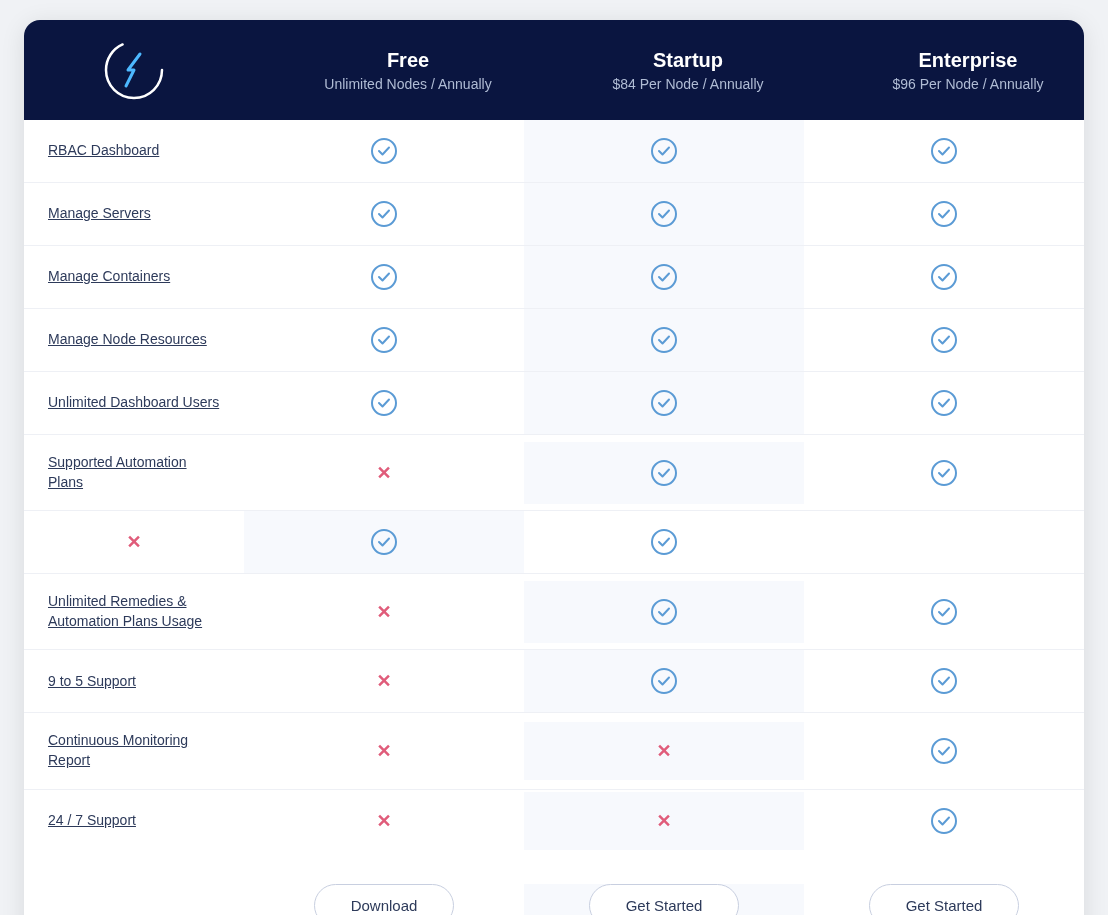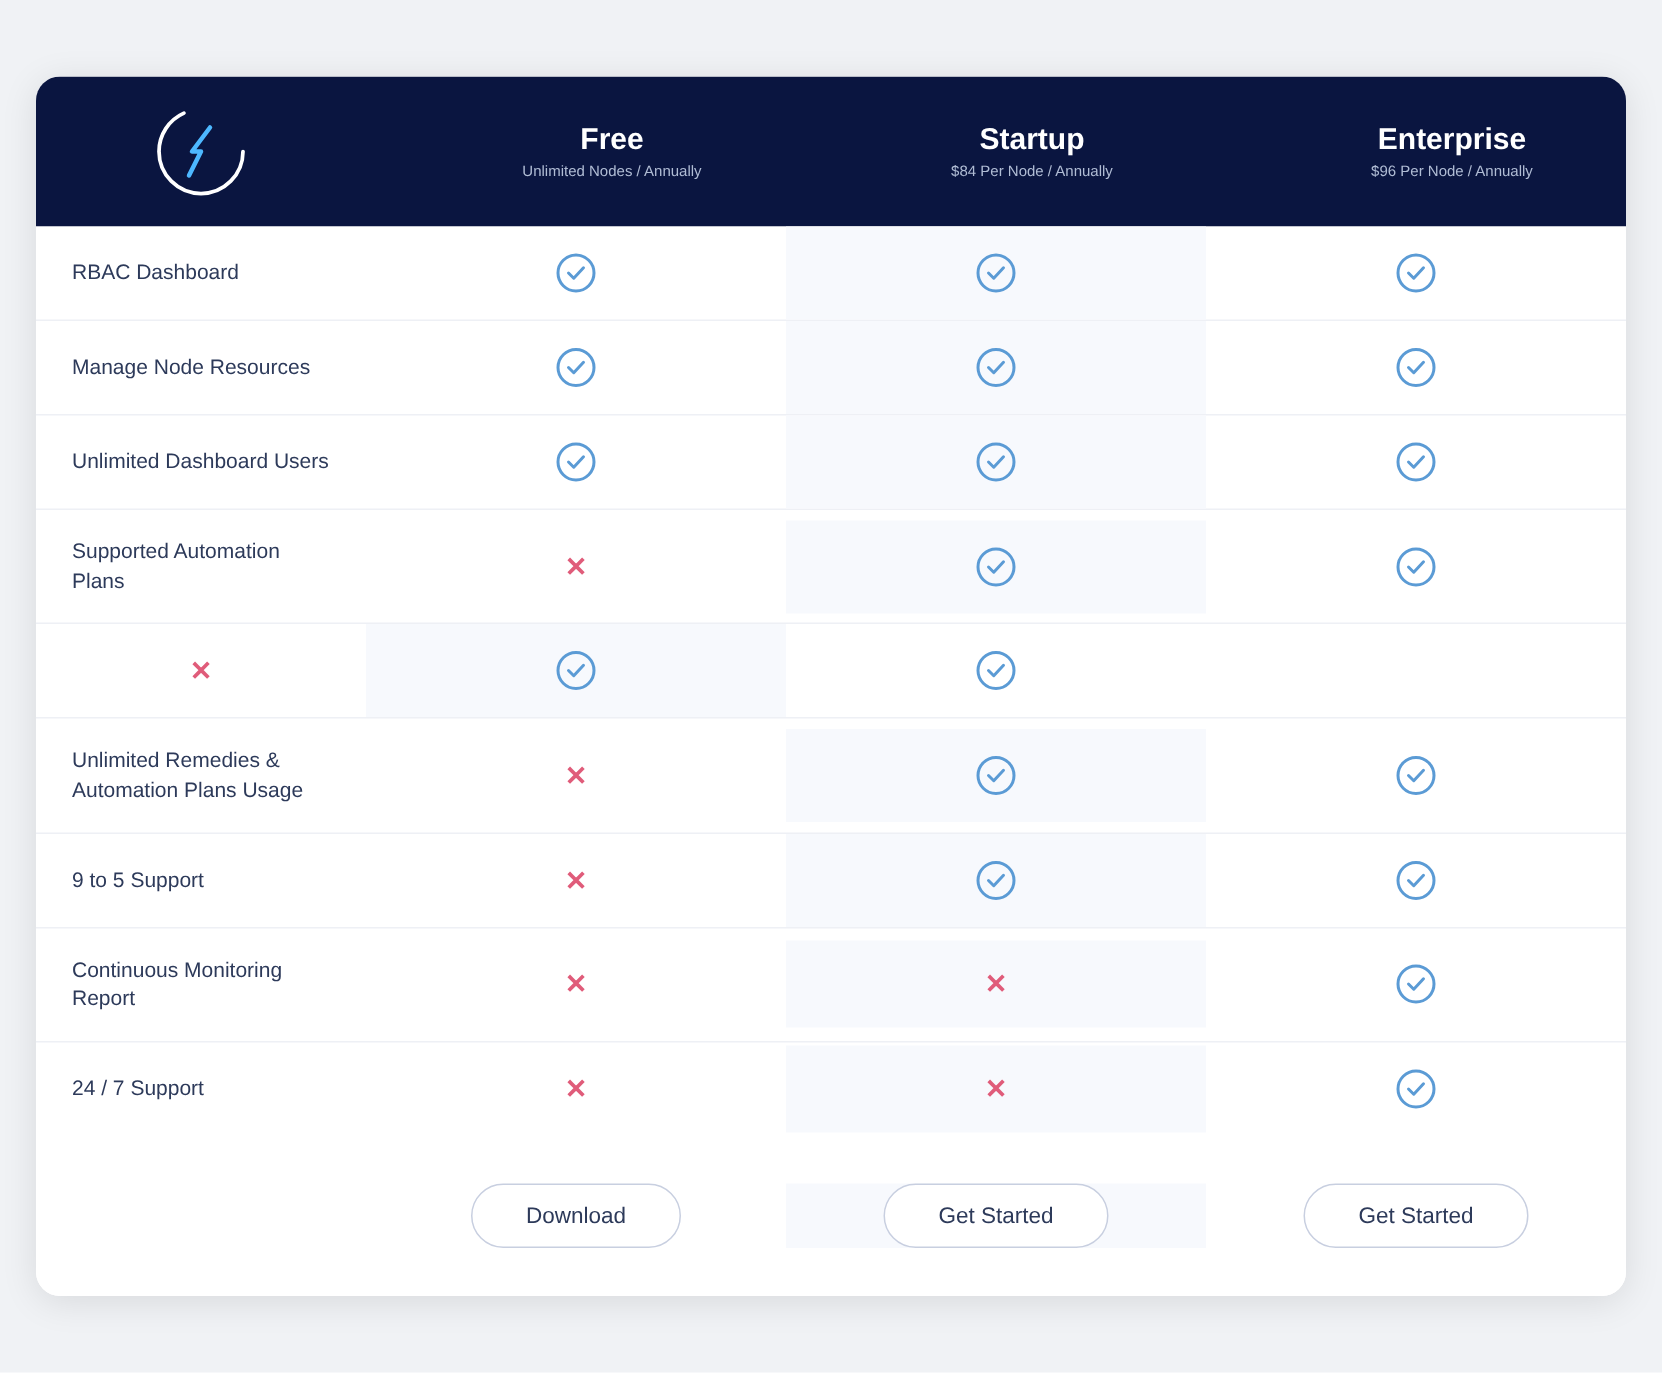--- a/index.html
+++ b/index.html
@@ -41,41 +41,42 @@
       text-align: center;
       padding: 28px 16px;
       color: #fff;
     }
     .header-col .plan-name {
       font-size: 20px;
       font-weight: 700;
       margin-bottom: 4px;
     }
     .header-col .plan-price {
-      font-size: 10px;
+      font-size: 14px;
       color: #b0bcd4;
       font-weight: 400;
     }
     .table-body {
       background: #fff;
     }
     .table-row {
       display: grid;
       grid-template-columns: 220px 1fr 1fr 1fr;
       align-items: center;
       border-bottom: 1px solid #eef0f5;
     }
     .table-row:last-child {
       border-bottom: none;
     }
     .feature-col {
       padding: 18px 24px;
       font-size: 14px;
       color: #2d3a5a;
       line-height: 1.4;
+      text-decoration: underline;
     }
     .check-col {
       display: flex;
       align-items: center;
       justify-content: center;
       padding: 18px 8px;
     }
     .check-icon {
       width: 26px;
       height: 26px;
@@ -164,20 +165,68 @@
         </div>
       <div class="check-col">
           <div class="check-icon">
           <svg width="14" height="14" viewBox="0 0 14 14" fill="none">
             <polyline points="2,7 5.5,10.5 12,3.5" stroke="#5b9bd5" stroke-width="2" stroke-linecap="round" stroke-linejoin="round"></polyline>
           </svg>
         </div>
         </div>
     </div>
       <div class="table-row">
+      <div class="feature-col">Manage Servers</div>
+      <div class="check-col">
+          <div class="check-icon">
+          <svg width="14" height="14" viewBox="0 0 14 14" fill="none">
+            <polyline points="2,7 5.5,10.5 12,3.5" stroke="#5b9bd5" stroke-width="2" stroke-linecap="round" stroke-linejoin="round"></polyline>
+          </svg>
+        </div>
+        </div>
+      <div class="check-col startup-col-bg">
+          <div class="check-icon">
+          <svg width="14" height="14" viewBox="0 0 14 14" fill="none">
+            <polyline points="2,7 5.5,10.5 12,3.5" stroke="#5b9bd5" stroke-width="2" stroke-linecap="round" stroke-linejoin="round"></polyline>
+          </svg>
+        </div>
+        </div>
+      <div class="check-col">
+          <div class="check-icon">
+          <svg width="14" height="14" viewBox="0 0 14 14" fill="none">
+            <polyline points="2,7 5.5,10.5 12,3.5" stroke="#5b9bd5" stroke-width="2" stroke-linecap="round" stroke-linejoin="round"></polyline>
+          </svg>
+        </div>
+        </div>
+    </div>
+      <div class="table-row">
+      <div class="feature-col">Manage Containers</div>
+      <div class="check-col">
+          <div class="check-icon">
+          <svg width="14" height="14" viewBox="0 0 14 14" fill="none">
+            <polyline points="2,7 5.5,10.5 12,3.5" stroke="#5b9bd5" stroke-width="2" stroke-linecap="round" stroke-linejoin="round"></polyline>
+          </svg>
+        </div>
+        </div>
+      <div class="check-col startup-col-bg">
+          <div class="check-icon">
+          <svg width="14" height="14" viewBox="0 0 14 14" fill="none">
+            <polyline points="2,7 5.5,10.5 12,3.5" stroke="#5b9bd5" stroke-width="2" stroke-linecap="round" stroke-linejoin="round"></polyline>
+          </svg>
+        </div>
+        </div>
+      <div class="check-col">
+          <div class="check-icon">
+          <svg width="14" height="14" viewBox="0 0 14 14" fill="none">
+            <polyline points="2,7 5.5,10.5 12,3.5" stroke="#5b9bd5" stroke-width="2" stroke-linecap="round" stroke-linejoin="round"></polyline>
+          </svg>
+        </div>
+        </div>
+    </div>
+      <div class="table-row">
       <div class="feature-col">Manage Node Resources</div>
       <div class="check-col">
           <div class="check-icon">
           <svg width="14" height="14" viewBox="0 0 14 14" fill="none">
             <polyline points="2,7 5.5,10.5 12,3.5" stroke="#5b9bd5" stroke-width="2" stroke-linecap="round" stroke-linejoin="round"></polyline>
           </svg>
         </div>
         </div>
       <div class="check-col startup-col-bg">
           <div class="check-icon">

